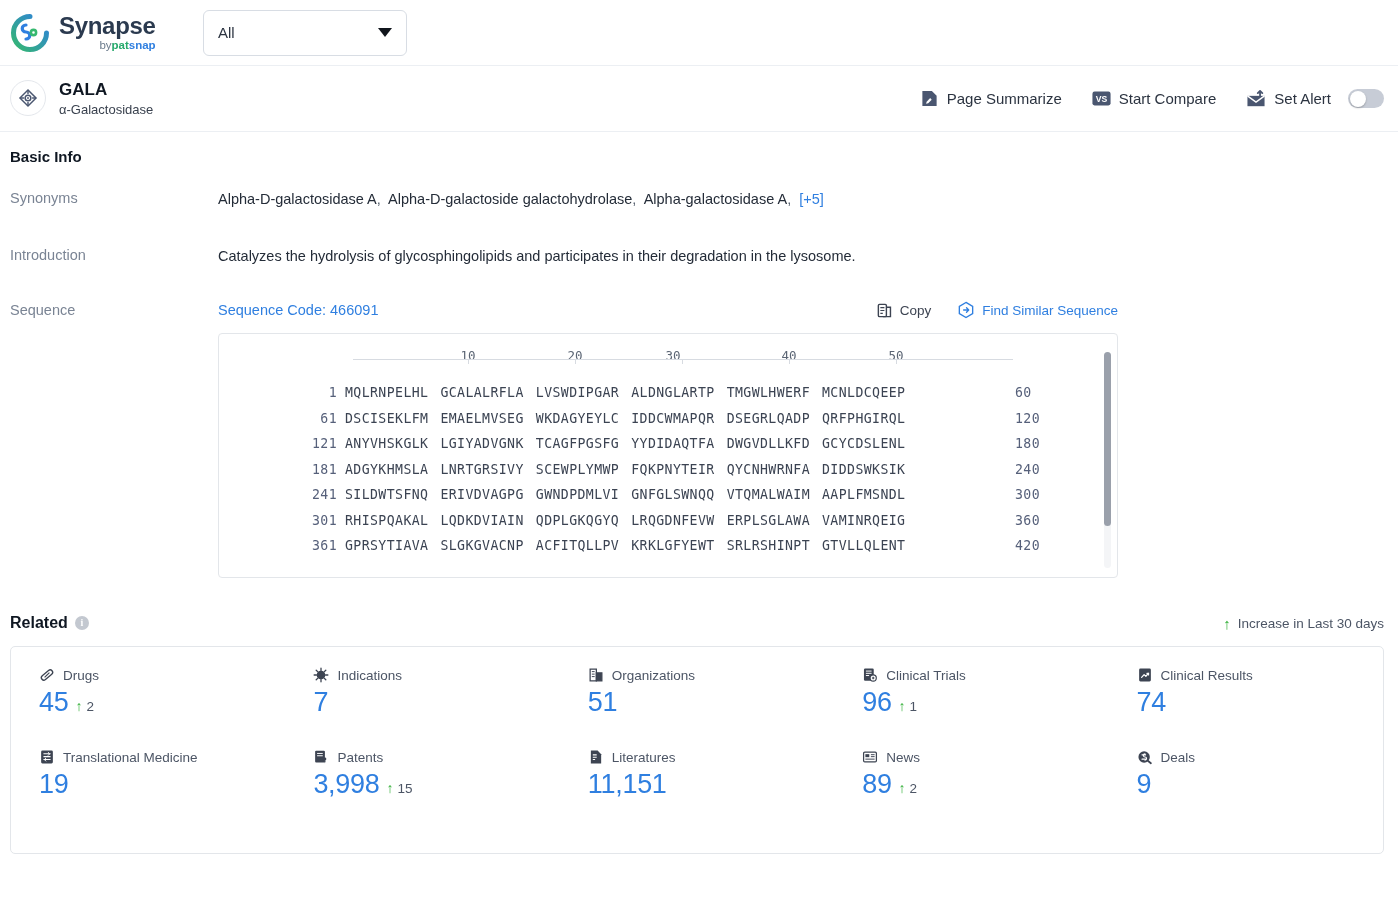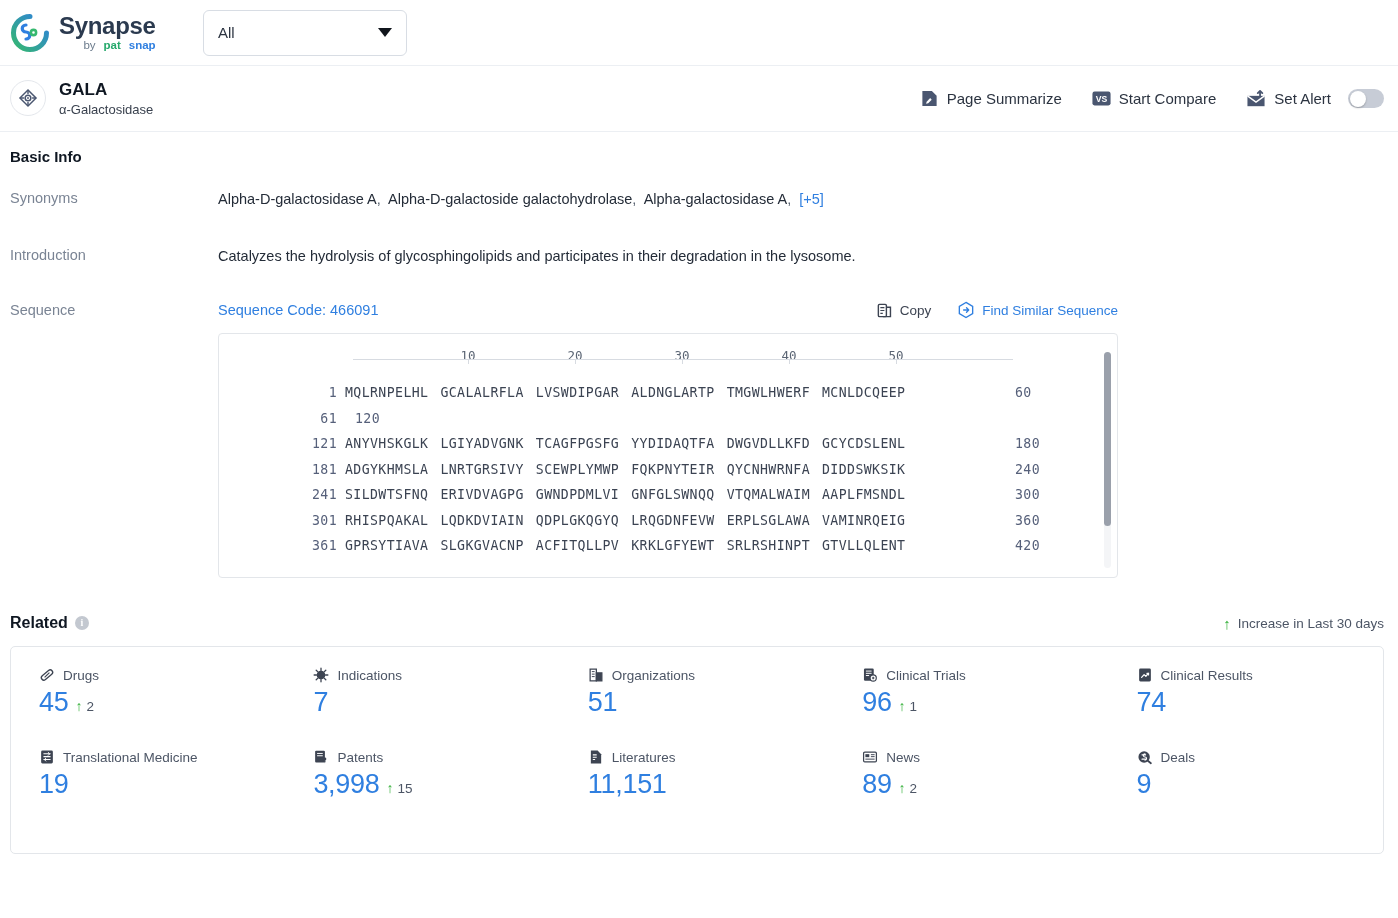--- a/index.html
+++ b/index.html
@@ -22,21 +22,21 @@
     border-bottom: 1px solid #eceff3;
   }
   .brand { display: flex; align-items: center; gap: 9px; width: 180px; flex: none; }
   .brand-logo { width: 40px; height: 40px; flex: none; }
   .brand-txt { line-height: 1; }
   .brand-name {
     font-size: 24px; font-weight: 600; color: #2b3a4f; letter-spacing: -0.3px;
     display: block;
   }
   .brand-sub {
-    display: flex; align-items: baseline; gap: 8px;
+    display: flex; align-items: baseline; gap: 0;
     font-size: 11.5px; font-weight: 700; margin-top: 2px; justify-content: flex-end;
   }
   .brand-sub .by { color: #6b7b8c; font-weight: 400; }
   .brand-sub .pat { color: #26a96c; }
   .brand-sub .snap { color: #2f7fe0; }
 
   .select-all {
     width: 204px; height: 46px; flex: none;
     border: 1px solid #d8dde4; border-radius: 6px;
     background: #fff;
@@ -326,21 +326,21 @@
           </span>
         </span>
       </div>
 
       <div class="seq-box">
         <div class="seq-inner">
           <div class="ruler">
             <div class="ruler-nums">
               <span style="left:115px">10</span>
               <span style="left:222px">20</span>
-              <span style="left:329px">30</span>
+              <span style="left:320px">30</span>
               <span style="left:436px">40</span>
               <span style="left:543px">50</span>
             </div>
           </div>
           <div class="ruler-line">
             <i style="left:115px"></i>
               <i style="left:222px"></i>
               <i style="left:329px"></i>
               <i style="left:436px"></i>
               <i style="left:543px"></i>
@@ -354,20 +354,28 @@
                 <span>GCALALRFLA</span>
                 <span>LVSWDIPGAR</span>
                 <span>ALDNGLARTP</span>
                 <span>TMGWLHWERF</span>
                 <span>MCNLDCQEEP</span>
               </span>
               <span class="seq-num-r">60</span>
             </div>
             <div class="seq-row">
               <span class="seq-num-l">61</span>
+              <span class="seq-blocks">
+                <span>DSCISEKLFM</span>
+                <span>EMAELMVSEG</span>
+                <span>WKDAGYEYLC</span>
+                <span>IDDCWMAPQR</span>
+                <span>DSEGRLQADP</span>
+                <span>QRFPHGIRQL</span>
+              </span>
               <span class="seq-num-r">120</span>
             </div>
             <div class="seq-row">
               <span class="seq-num-l">121</span>
               <span class="seq-blocks">
                 <span>ANYVHSKGLK</span>
                 <span>LGIYADVGNK</span>
                 <span>TCAGFPGSFG</span>
                 <span>YYDIDAQTFA</span>
                 <span>DWGVDLLKFD</span>

